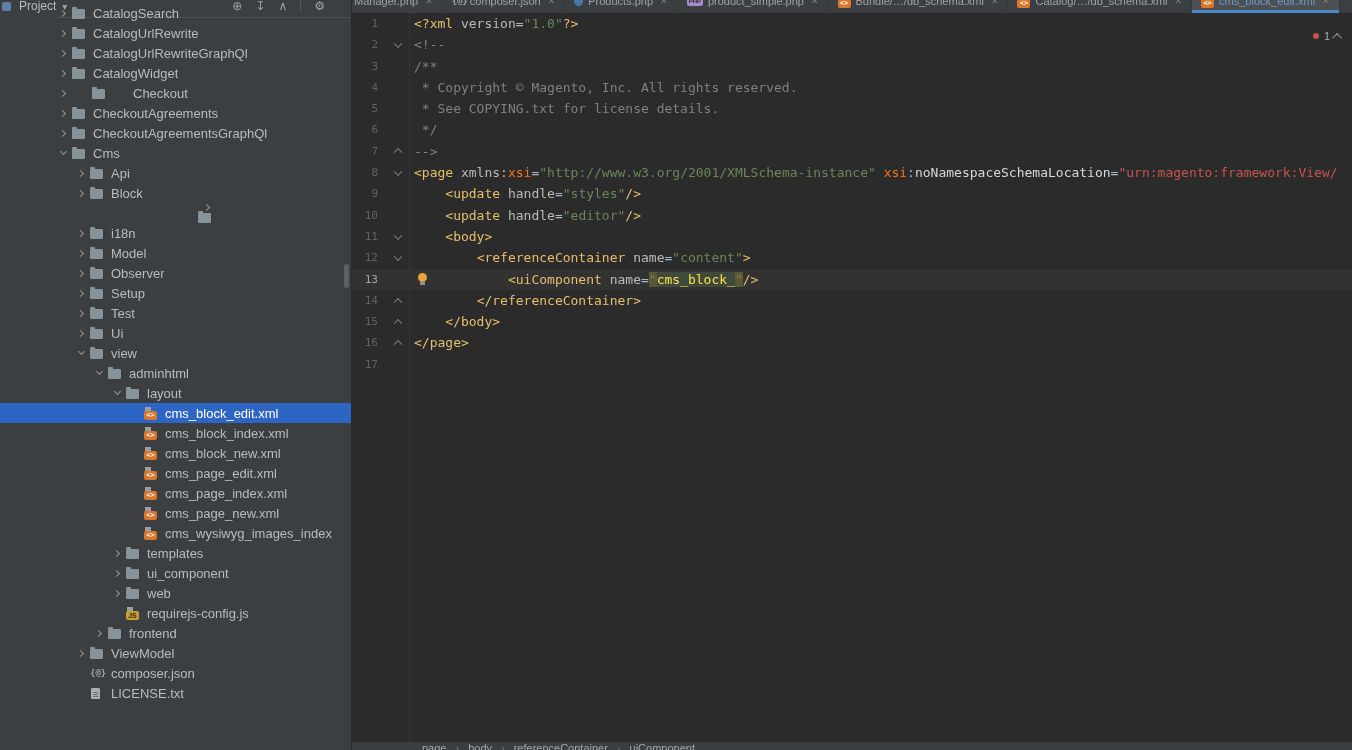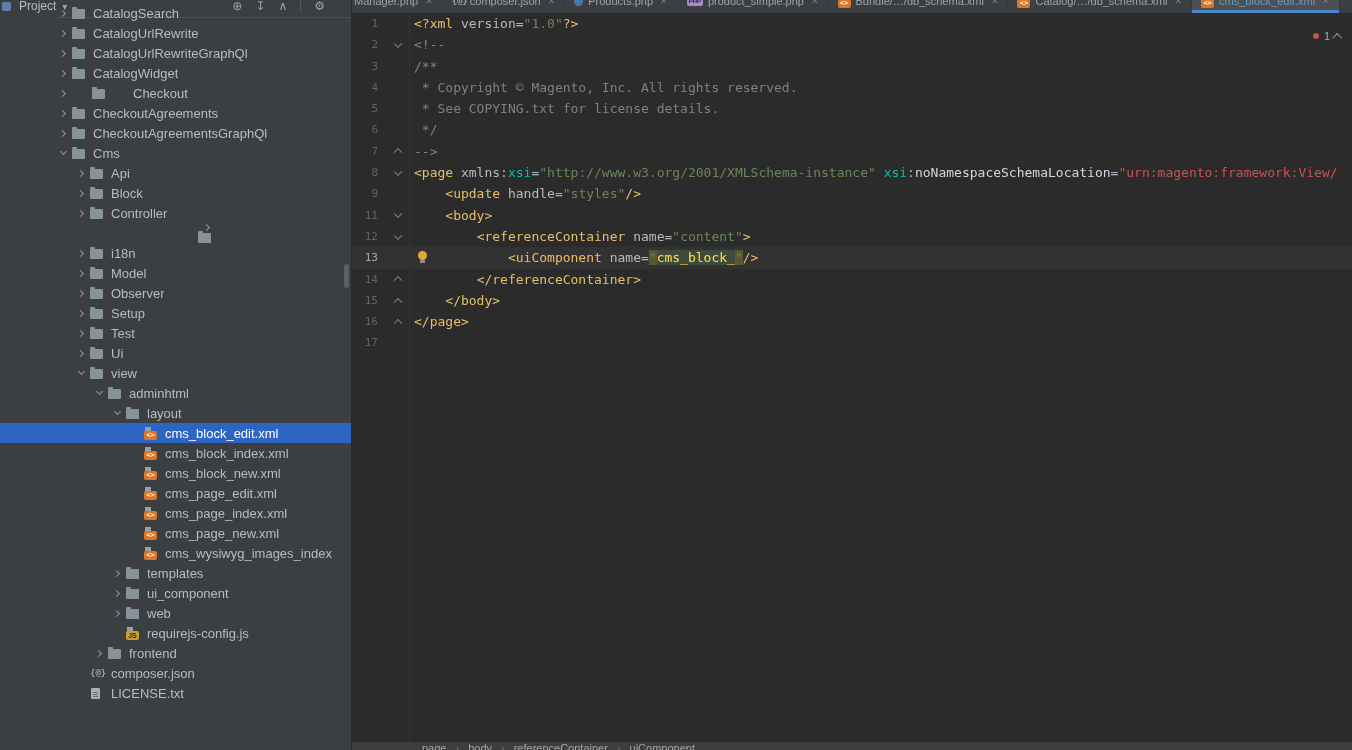--- a/index.html
+++ b/index.html
@@ -77,21 +77,21 @@
   .fold{position:absolute;right:8px;top:50%;width:5px;height:5px;
     border-right:1.5px solid #7a7d7f;border-bottom:1.5px solid #7a7d7f;}
   .fold.down{transform:translateY(-70%) rotate(45deg);}
   .fold.up{transform:translateY(-30%) rotate(-135deg);}
   .codex{flex:none;padding-left:5px;}
   .bulb{position:absolute;left:66px;top:4px;width:9px;height:9px;background:#e8a33d;border-radius:50%;}
   .bulb::after{content:"";position:absolute;left:2px;top:9px;width:5px;height:3px;background:#8e8e8e;}
   .tk-tag{color:#e8bf6a;}
   .tk-attr{color:#bababa;}
   .tk-attrB{color:#d4d7d9;}
-  .tk-ns{color:#14b8a6;}
+  .tk-ns{color:#f97316;}
   .tk-str{color:#6a8759;}
   .tk-cmt{color:#808080;}
   .tk-err{color:#c75450;}
   .tk-pln{color:#a9b7c6;}
   .tk-strq{color:#6a8759;background:#5b5633;}
   .tk-strv{color:#fde047;background:#3f4a3c;}
 
   
   #inspections{position:absolute;right:10px;top:17px;display:flex;align-items:center;gap:5px;
     font-size:11px;color:#a9adb0;}
@@ -207,29 +207,20 @@
         </div>
         <div class="trow" style="padding-left: 74px;">
           <span class="chevslot">
             <span class="chev right"></span>
           </span>
           <span class="iconslot">
             <span class="ic-folder"></span>
           </span>
           <span class="tlabel">Block</span>
         </div>
-        <div class="trow" style="padding-left: 74px;">
-          <span class="chevslot">
-            <span class="chev right"></span>
-          </span>
-          <span class="iconslot">
-            <span class="ic-folder"></span>
-          </span>
-          <span class="tlabel">Controller</span>
-        </div>
         <div class="trow" style="padding-left: 64px; flex-direction: column;">
           <span class="chevslot">
             <span class="chev right"></span>
           </span>
           <span class="iconslot">
             <span class="ic-folder"></span>
           </span>
           <span class="tlabel">etc</span>
         </div>
         <div class="trow" style="padding-left: 74px;">
@@ -397,20 +388,29 @@
           <span class="tlabel">requirejs-config.js</span>
         </div>
         <div class="trow" style="padding-left: 92px;">
           <span class="chevslot">
             <span class="chev right"></span>
           </span>
           <span class="iconslot">
             <span class="ic-folder"></span>
           </span>
           <span class="tlabel">frontend</span>
+        </div>
+        <div class="trow" style="padding-left: 74px;">
+          <span class="chevslot">
+            <span class="chev right"></span>
+          </span>
+          <span class="iconslot">
+            <span class="ic-folder"></span>
+          </span>
+          <span class="tlabel">ViewModel</span>
         </div>
         <div class="trow" style="padding-left: 74px;">
           <span class="chevslot"></span>
           <span class="iconslot">
             <span class="ic-json"></span>
           </span>
           <span class="tlabel">composer.json</span>
         </div>
         <div class="trow" style="padding-left: 74px;">
           <span class="chevslot"></span>
@@ -467,20 +467,21 @@
     <div id="editor-lines">
         <div class="eline"><span class="lnum">1</span><span class="foldcol"></span><span class="codex"><span class="tk-tag">&lt;?xml </span><span class="tk-attr">version</span><span class="tk-pln">=</span><span class="tk-str">"1.0"</span><span class="tk-tag">?&gt;</span></span></div>
         <div class="eline"><span class="lnum">2</span><span class="foldcol"><span class="fold down"></span></span><span class="codex"><span class="tk-cmt">&lt;!--</span></span></div>
         <div class="eline"><span class="lnum">3</span><span class="foldcol"></span><span class="codex"><span class="tk-cmt">/**</span></span></div>
         <div class="eline"><span class="lnum">4</span><span class="foldcol"></span><span class="codex"><span class="tk-cmt"> * Copyright © Magento, Inc. All rights reserved.</span></span></div>
         <div class="eline"><span class="lnum">5</span><span class="foldcol"></span><span class="codex"><span class="tk-cmt"> * See COPYING.txt for license details.</span></span></div>
         <div class="eline"><span class="lnum">6</span><span class="foldcol"></span><span class="codex"><span class="tk-cmt"> */</span></span></div>
         <div class="eline"><span class="lnum">7</span><span class="foldcol"><span class="fold up"></span></span><span class="codex"><span class="tk-cmt">--&gt;</span></span></div>
         <div class="eline"><span class="lnum">8</span><span class="foldcol"><span class="fold down"></span></span><span class="codex"><span class="tk-tag">&lt;page </span><span class="tk-attr">xmlns:</span><span class="tk-ns">xsi</span><span class="tk-pln">=</span><span class="tk-str">"http://www.w3.org/2001/XMLSchema-instance"</span><span class="tk-pln"> </span><span class="tk-ns">xsi</span><span class="tk-pln">:</span><span class="tk-attrB">noNamespaceSchemaLocation</span><span class="tk-pln">=</span><span class="tk-err">"urn:magento:framework:View/</span></span></div>
         <div class="eline"><span class="lnum">9</span><span class="foldcol"></span><span class="codex"><span class="tk-pln">    </span><span class="tk-tag">&lt;update </span><span class="tk-attr">handle</span><span class="tk-pln">=</span><span class="tk-str">"styles"</span><span class="tk-tag">/&gt;</span></span></div>
+        <div class="eline"><span class="lnum">10</span><span class="foldcol"></span><span class="codex"><span class="tk-pln">    </span><span class="tk-tag">&lt;update </span><span class="tk-attr">handle</span><span class="tk-pln">=</span><span class="tk-str">"editor"</span><span class="tk-tag">/&gt;</span></span></div>
         <div class="eline"><span class="lnum">11</span><span class="foldcol"><span class="fold down"></span></span><span class="codex"><span class="tk-pln">    </span><span class="tk-tag">&lt;body&gt;</span></span></div>
         <div class="eline"><span class="lnum">12</span><span class="foldcol"><span class="fold down"></span></span><span class="codex"><span class="tk-pln">        </span><span class="tk-tag">&lt;referenceContainer </span><span class="tk-attr">name</span><span class="tk-pln">=</span><span class="tk-str">"content"</span><span class="tk-tag">&gt;</span></span></div>
         <div class="eline cl"><span class="lnum">13</span><span class="foldcol"></span><span class="codex"><span class="tk-pln">            </span><span class="tk-tag">&lt;uiComponent </span><span class="tk-attr">name</span><span class="tk-pln">=</span><span class="tk-strq">"</span><span class="tk-strv">cms_block_</span><span class="tk-strq">"</span><span class="tk-tag">/&gt;</span></span><span class="bulb"></span></div>
         <div class="eline"><span class="lnum">14</span><span class="foldcol"><span class="fold up"></span></span><span class="codex"><span class="tk-pln">        </span><span class="tk-tag">&lt;/referenceContainer&gt;</span></span></div>
         <div class="eline"><span class="lnum">15</span><span class="foldcol"><span class="fold up"></span></span><span class="codex"><span class="tk-pln">    </span><span class="tk-tag">&lt;/body&gt;</span></span></div>
         <div class="eline"><span class="lnum">16</span><span class="foldcol"><span class="fold up"></span></span><span class="codex"><span class="tk-tag">&lt;/page&gt;</span></span></div>
         <div class="eline"><span class="lnum">17</span><span class="foldcol"></span><span class="codex"></span></div>
       </div>
     <div id="inspections">
       <span id="err-dot"></span>

